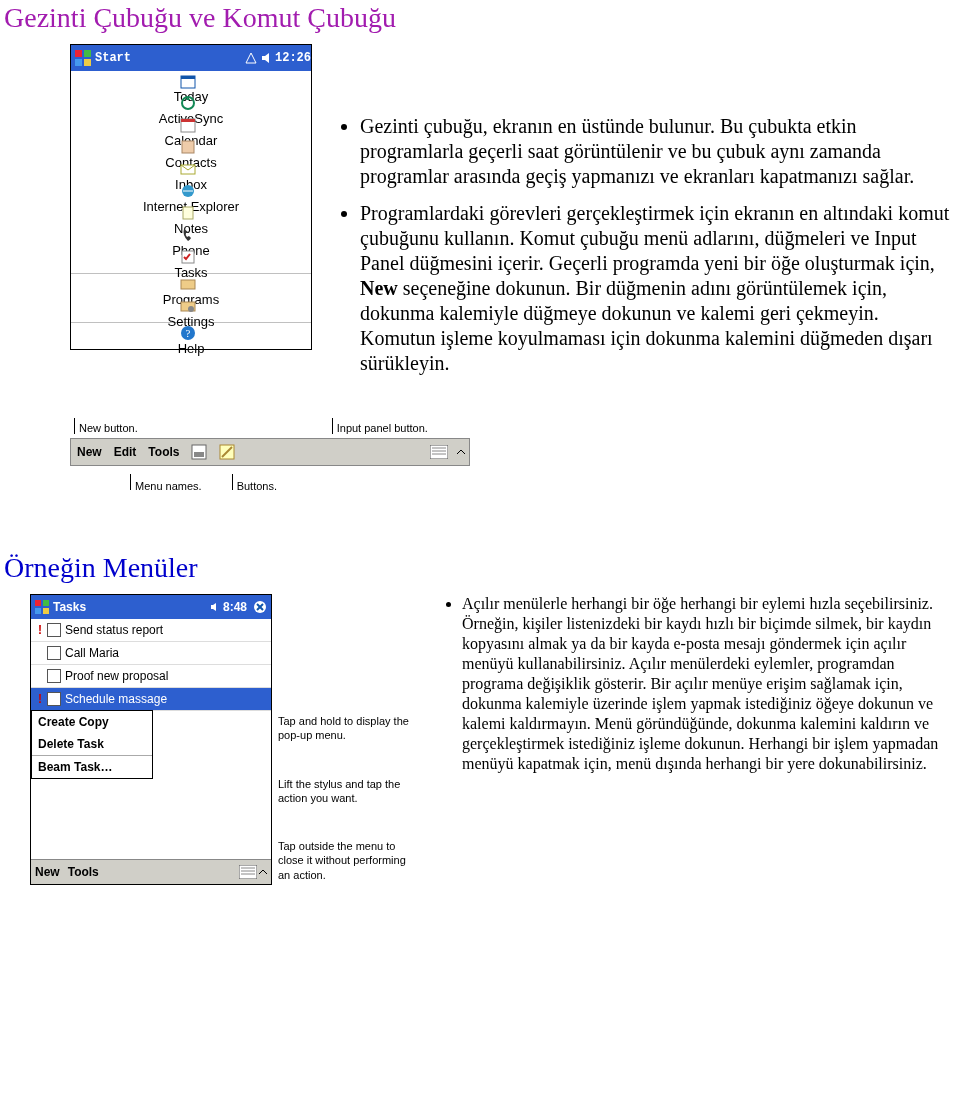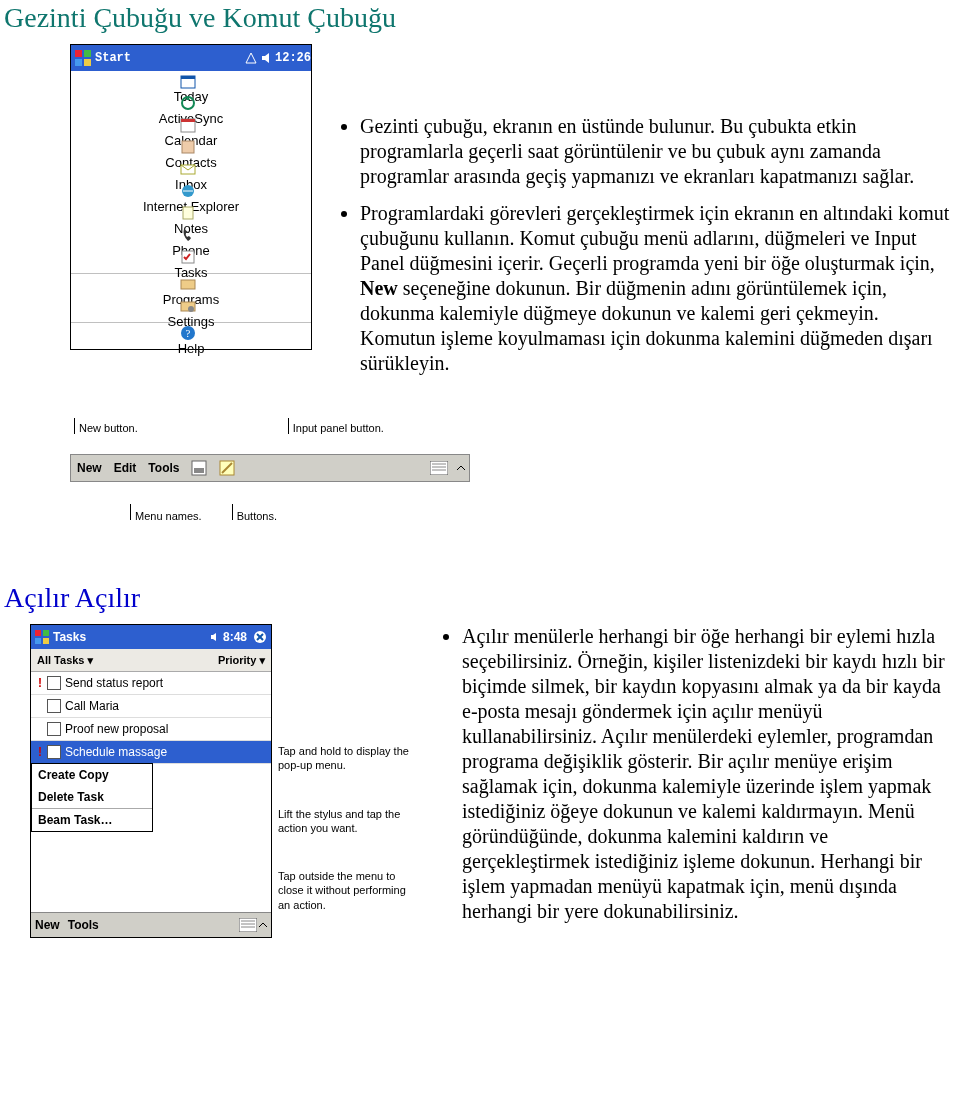--- a/index.html
+++ b/index.html
@@ -6,21 +6,21 @@
     margin: 0;
     padding: 0;
     font-family: "Times New Roman", serif;
     background: #fff;
     color: #000;
     width: 960px;
   }
   h1.page-title {
     font-size: 28px;
     font-weight: normal;
-    color: #0f766e;
+    color: #a21caf;
     margin: 2px 0 10px 4px;
   }
   .section1 {
     display: flex;
     align-items: flex-start;
   }
   .start-menu {
     width: 240px;
     margin-left: 70px;
     border: 1px solid #000;
@@ -82,21 +82,22 @@
 
   
   .cmdbar-wrap {
     margin: 30px 0 0 70px;
     width: 400px;
     font-family: Tahoma, sans-serif;
     font-size: 11px;
   }
   .annot-top {
     display: flex;
-    margin-bottom: 20px;
+    margin-bottom: 4px;
+    gap: 44px;
   }
   .annot-top .ta { position: relative; display:flex; align-items:flex-end;}
   .annot-top .ta .tick { width:1px; height:16px; background:#000; margin-right:4px; }
   .cmdbar {
     display: flex;
     align-items: center;
     height: 26px;
     background: #d0cfc8;
     border: 1px solid #888;
     font-family: Tahoma, sans-serif;
@@ -109,21 +110,21 @@
   .cmdbar .cb-ico {
     width: 22px;
     height: 22px;
     margin: 0 2px;
     display:inline-flex;align-items:center;justify-content:center;
     border:1px solid transparent;
   }
   .cmdbar .cb-spacer { flex:1; }
   .annot-bot {
     display: flex;
-    margin-top: 22px;
+    margin-top: 8px;
   }
   .annot-bot .ba { position: relative; display:flex; align-items:flex-start;}
   .annot-bot .ba .tick { width:1px; height:16px; background:#000; margin-right:4px; }
   .annot-bot .ba .lbl { padding-top: 6px;}
 
   
   h1.popup-title {
     font-size: 28px;
     font-weight: normal;
     color: #0000cc;
@@ -202,21 +203,21 @@
   .tasks-annots {
     margin-left:6px;
     font-size:11px;
     width:140px;
   }
   .tasks-annots .tann { margin-bottom: 34px; line-height:1.3;}
 
   .section2-text {
     flex:1;
     padding: 0 14px 0 26px;
-    font-size:20px;
+    font-size:16px;
   }
   .section2-text ul { margin:0; padding-left:18px; }
   .section2-text li { line-height:1.25; }
 
   svg { display:block; }
 </style>
 </head>
 <body>
 
 <h1 class="page-title">Gezinti Çubuğu ve Komut Çubuğu</h1>
@@ -412,21 +413,21 @@
         <div class="tick"></div>
         <span class="lbl">Menu names.</span>
       </div>
     <div class="ba" style="margin-left:30px;">
         <div class="tick"></div>
         <span class="lbl">Buttons.</span>
       </div>
   </div>
 </div>
 
-<h1 class="popup-title">Açılır Açılır</h1>
+<h1 class="popup-title">Örneğin Menüler</h1>
 
 <div class="section2">
   <div class="tasks-wrap">
     <div class="tasks-app">
       <div class="tasks-titlebar">
         <span style="margin-right:4px;">
           <svg width="14" height="14">
               <rect x="0" y="0" width="6" height="6" fill="#e23"></rect>
               <rect x="8" y="0" width="6" height="6" fill="#4b4"></rect>
               <rect x="0" y="8" width="6" height="6" fill="#49e"></rect>
@@ -441,24 +442,20 @@
             </svg>
           </span>
         <span>8:48</span>
         <span style="margin-left:6px;">
             <svg width="14" height="14">
               <circle cx="7" cy="7" r="6" fill="#fff"></circle>
               <line x1="4" y1="4" x2="10" y2="10" stroke="#15a" stroke-width="2"></line>
               <line x1="10" y1="4" x2="4" y2="10" stroke="#15a" stroke-width="2"></line>
             </svg>
           </span>
-      </div>
-      <div class="tasks-sub">
-        <span><span>All Tasks</span> <span>▾</span></span>
-        <span><span>Priority</span> <span>▾</span></span>
       </div>
       <div id="task-rows">
           <div class="task-row">
             <span class="pri">!</span>
             <span class="chk"></span>
             <span>Send status report</span>
           </div>
           <div class="task-row">
             <span class="pri"></span>
             <span class="chk"></span>

